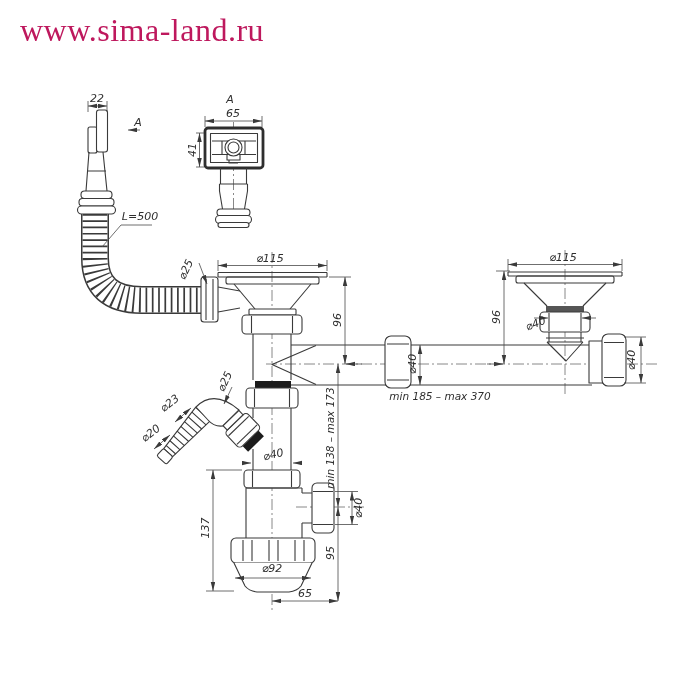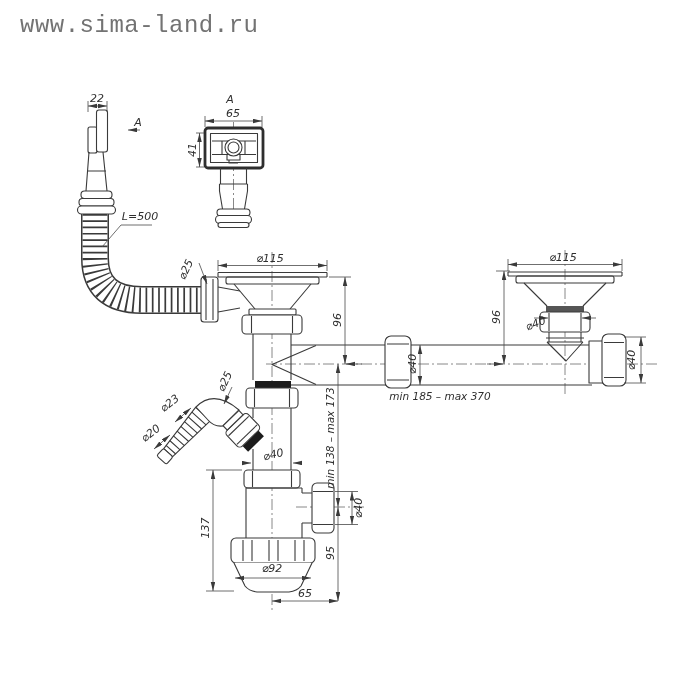--- a/index.html
+++ b/index.html
@@ -1,19 +1,19 @@
 <!DOCTYPE html>
 <html><head>
 <meta charset="utf-8">
 <style>
   html,body{margin:0;padding:0;background:#fff;}
   .page{position:relative;width:700px;height:700px;background:#fff;overflow:hidden;
         font-family:"DejaVu Sans",sans-serif;}
-  .watermark{position:absolute;left:20px;top:12px;font-size:24px;color:#737373;
-             font-family:Liberation Mono, monospace;letter-spacing:.5px;}
+  .watermark{position:absolute;left:20px;top:12px;font-size:32px;color:#be185d;
+             font-family:Liberation Serif, serif;letter-spacing:.5px;}
   svg{position:absolute;left:0;top:0;}
   .ln{stroke:#3a3a3a;stroke-width:1.1;fill:none;stroke-linejoin:round;}
   .lnthick{stroke:#2e2e2e;stroke-width:2.8;fill:none;}
   .wfill{fill:#fff;}
   .gk{fill:#1c1c1c;stroke:none;}
   .gk2{fill:#555;stroke:none;}
   .dim-line{stroke:#4a4a4a;stroke-width:.8;fill:none;}
   .cl{stroke:#6a6a6a;stroke-width:.8;fill:none;stroke-dasharray:11 3 2 3;}
   .dim{font:italic 11px "DejaVu Sans",sans-serif;fill:#2f2f2f;}
   .dim-s{font:italic 10.5px "DejaVu Sans",sans-serif;fill:#2f2f2f;}

